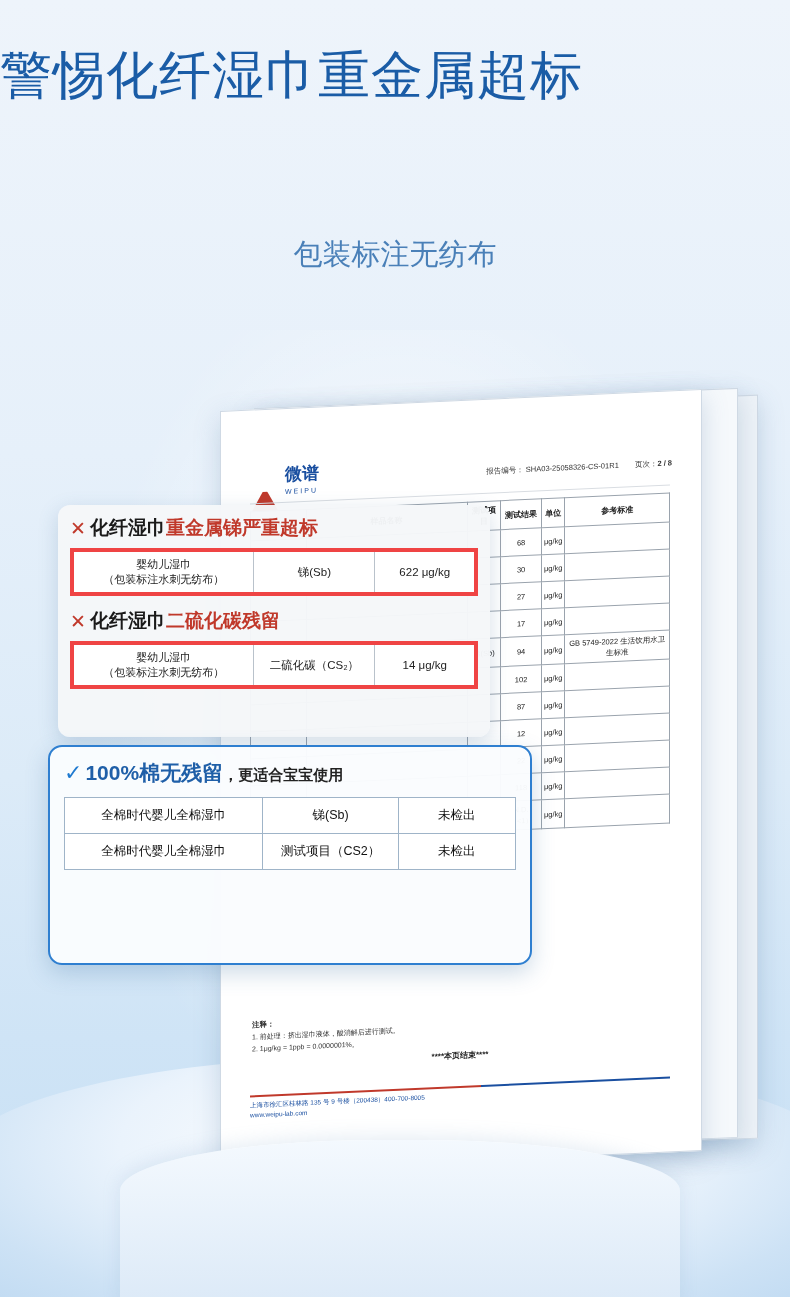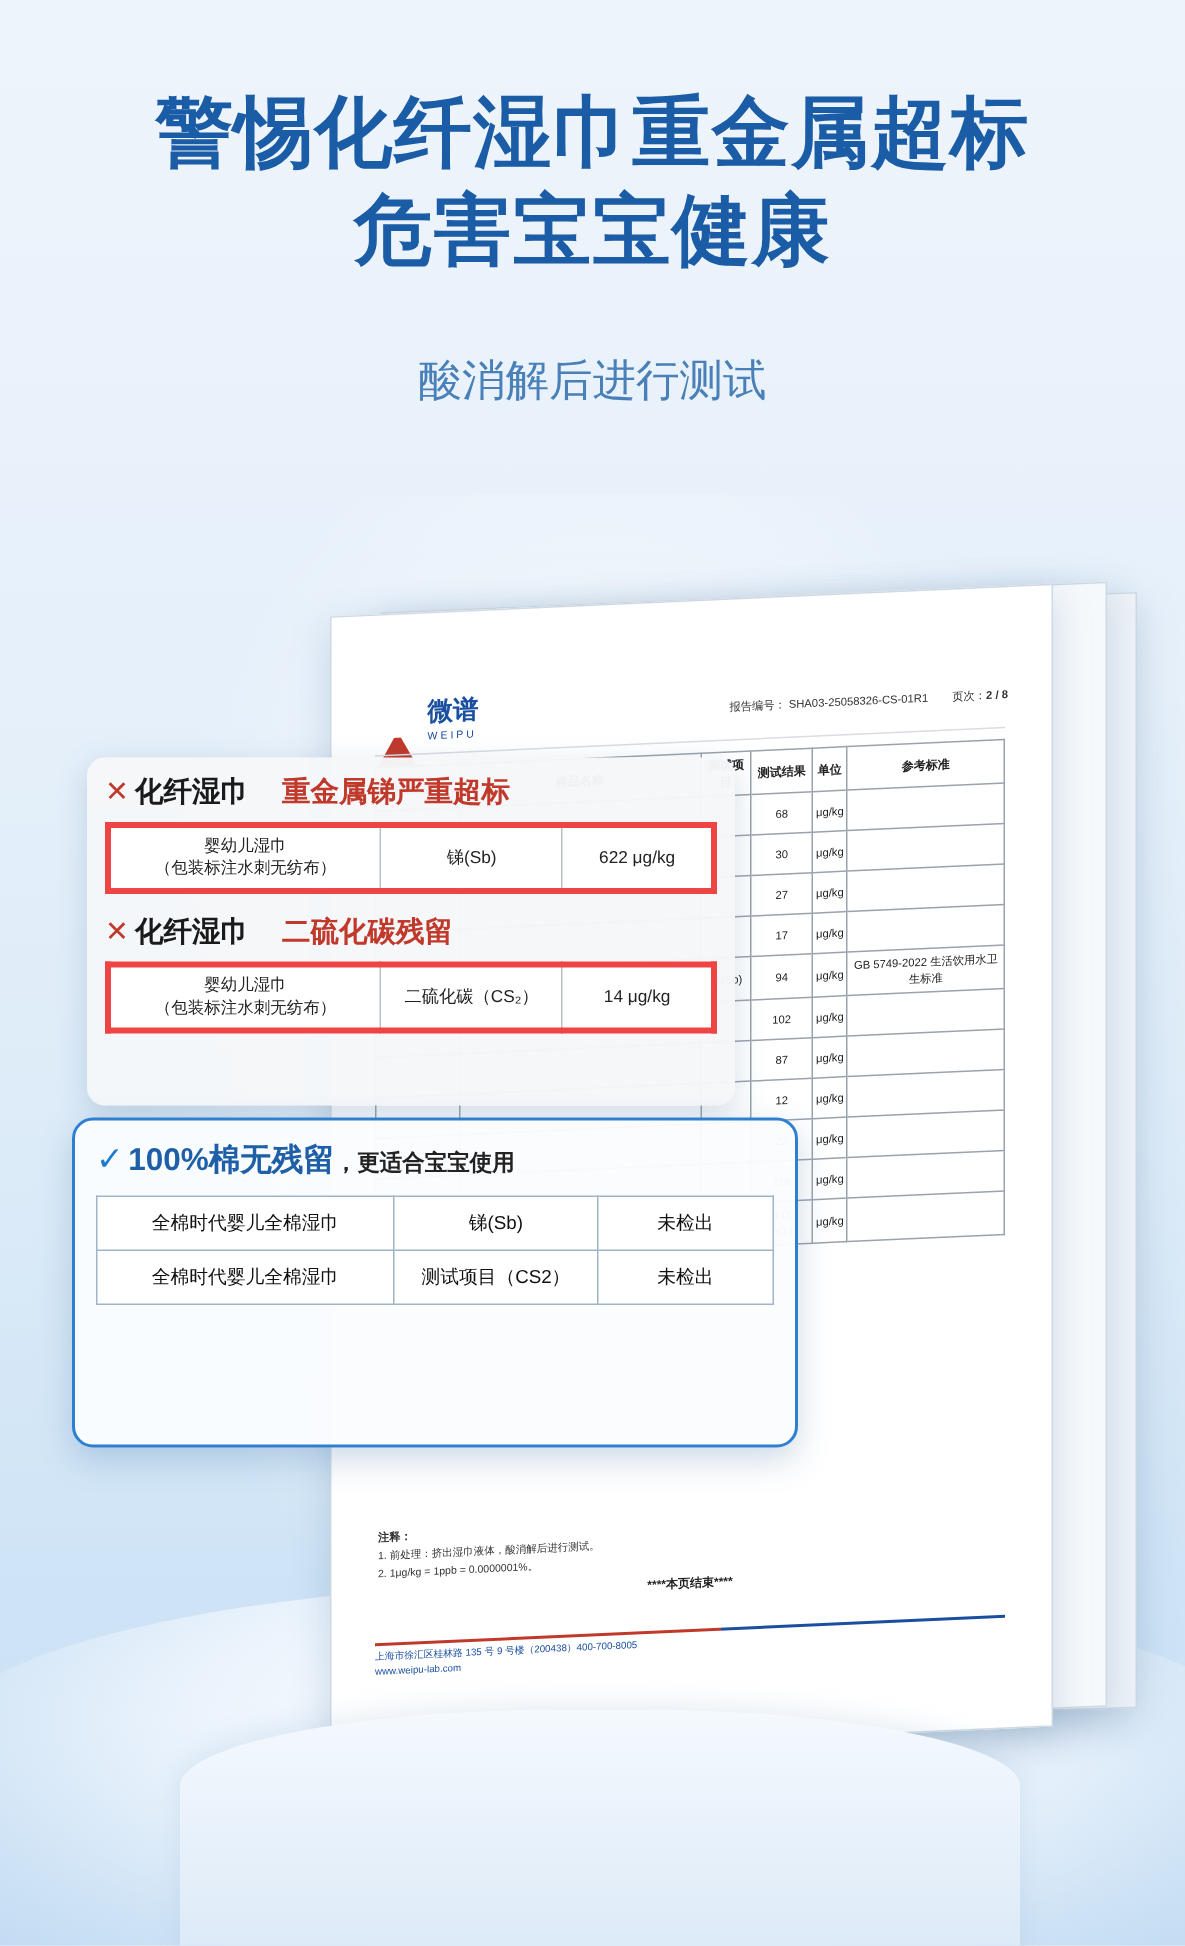--- a/index.html
+++ b/index.html
@@ -3,22 +3,22 @@
 <meta charset="utf-8">
 <style>
   html,body{margin:0;padding:0;}
   body{
     width:790px;height:1297px;position:relative;overflow:hidden;
     font-family:"Liberation Sans","DejaVu Sans",sans-serif;
     background:linear-gradient(180deg,#eef4fb 0%,#e6f0fa 35%,#dcebf8 60%,#cfe4f6 80%,#c6dff4 100%);
   }
   
   .headline{
-    position:absolute;left:0;top:58px;width:790px;text-align:center;
-    color:#1f5fa8;font-weight:bold;letter-spacing:1px;
+    position:absolute;left:0;top:44px;width:790px;
+    color:#1f5fa8;font-weight:normal;letter-spacing:1px;
   }
   .h1-line{font-size:52px;line-height:62px;color:#1a5ca6;}
   .h1-line2{font-size:52px;line-height:68px;color:#1a5ca6;}
   .sub{
     position:absolute;left:0;top:232px;width:790px;text-align:center;
     color:#4a80b8;font-size:29px;line-height:44px;font-weight:normal;
   }
   
   .podium{
     position:absolute;left:-40px;top:1055px;width:880px;height:260px;
@@ -82,21 +82,21 @@
     background:linear-gradient(90deg,#c0392b 0%,#c0392b 55%,#1a4fa0 55%,#1a4fa0 100%);}
   .footaddr{position:absolute;left:18px;top:681px;font-size:6.5px;color:#1a4fa0;line-height:10px;}
   
   .card{
     position:absolute;background:rgba(245,247,249,.97);border-radius:12px;
     box-shadow:0 6px 20px rgba(70,110,150,.22);
   }
   .card-bad{left:58px;top:505px;width:408px;height:210px;padding:10px 12px 12px;}
   .card-head{font-size:19px;font-weight:bold;color:#1a1a1a;white-space:nowrap;display:flex;align-items:center;}
   .xmark{color:#c0392b;font-size:19px;font-weight:bold;margin-right:4px;}
-  .hl-red{color:#c0392b;margin-left:22px;}
+  .hl-red{color:#c0392b;}
   .mini{
     width:100%;border-collapse:collapse;margin-top:7px;background:#fff;
     font-size:11.5px;color:#222;border:4px solid #ef4444;
   }
   .mini td{border:1px solid #b9c2cb;text-align:center;padding:5px 2px;line-height:15px;}
   .mini td.c1{width:45%;font-size:11px;}
   .mini td.c2{width:30%;}
   .mini td.c3{width:25%;}
   .card-good{
     left:48px;top:745px;width:452px;height:190px;padding:12px 14px 14px;
@@ -116,24 +116,23 @@
   .goodtable td.g3{width:26%;font-family:Liberation Mono, monospace;}
 </style>
 </head>
 <body>
 
 <div class="podium"></div>
 <div class="glow"></div>
 
 <div class="headline">
   <div class="h1-line">警惕化纤湿巾重金属超标</div>
-  <div class="h1-line2">危害宝宝健康</div>
 </div>
 <div class="sub">
-  <div>酸消解后进行测试</div>
+  <div>包装标注无纺布</div>
 </div>
 
 <div class="sheet sheet-back2"></div>
 <div class="sheet sheet-back1"></div>
 <div class="sheet sheet-main"></div>
 
 <div class="sheet-inner">
   <div class="rep-head">
     <span class="rep-logo">
       <span class="tri"></span><span class="tri2"></span>

